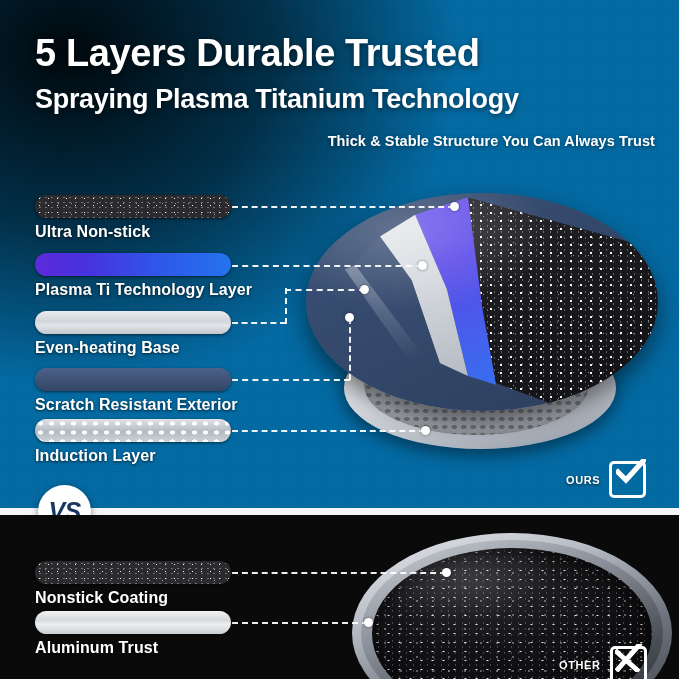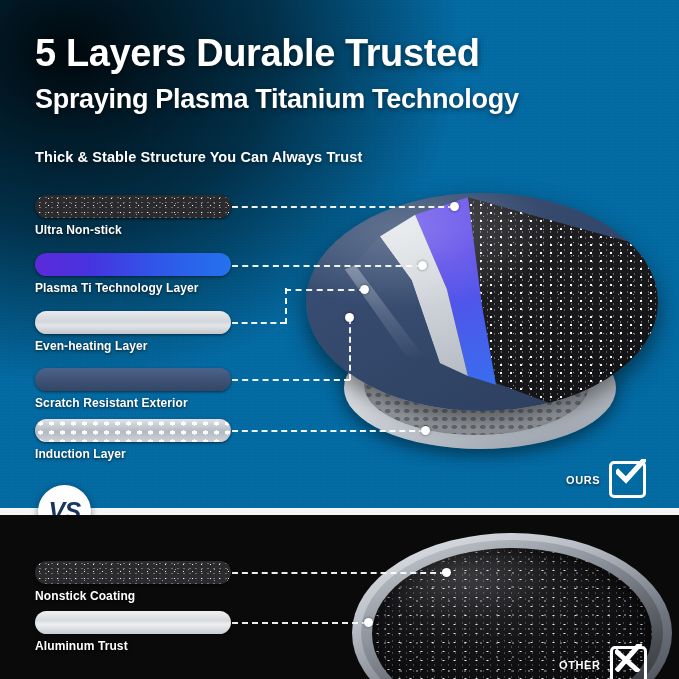--- a/index.html
+++ b/index.html
@@ -18,29 +18,29 @@
     background-size:3px 3px;}
   #top-vig{position:absolute;inset:0;
     background:radial-gradient(80% 90% at 10% 10%, rgba(0,0,0,.92) 0%, rgba(0,0,0,.55) 38%, rgba(0,0,0,0) 72%);}
 
   
   .h-wrap{position:absolute;left:35px;top:34px;width:620px;}
   #title{font-size:38px;font-weight:700;color:#fff;letter-spacing:-.4px;line-height:1;
     white-space:nowrap;text-shadow:0 2px 6px rgba(0,0,0,.55);}
   #subtitle{margin-top:14px;font-size:27px;font-weight:700;color:#fff;letter-spacing:-.3px;
     line-height:1;white-space:nowrap;text-shadow:0 2px 5px rgba(0,0,0,.5);}
-  #tagline{margin-top:37px;font-size:14.5px;font-weight:700;color:#fff;letter-spacing:.1px;
-    line-height:1;white-space:nowrap;text-shadow:0 1px 4px rgba(0,0,0,.5);}
+  #tagline{margin-top:21px;font-size:14.5px;font-weight:700;color:#fff;letter-spacing:.1px;
+    line-height:1;white-space:nowrap;text-shadow:0 1px 4px rgba(0,0,0,.5);text-align:right;}
 
   
   .legend{position:absolute;left:35px;}
   .row{position:absolute;left:0;}
   .sw{position:absolute;left:0;top:0;width:196px;height:23px;border-radius:12px;
     box-shadow:0 1px 3px rgba(0,0,0,.55);overflow:hidden;}
-  .sw-lbl{position:absolute;left:0;top:28px;font-size:12px;font-weight:700;color:#fff;
+  .sw-lbl{position:absolute;left:0;top:28px;font-size:16px;font-weight:700;color:#fff;
     white-space:nowrap;letter-spacing:.1px;text-shadow:0 1px 3px rgba(0,0,0,.7);}
 
   
   .t-nonstick{background:#2b2b2d;
     background-image:
       radial-gradient(rgba(255,255,255,.95) .75px, transparent .9px),
       radial-gradient(rgba(255,255,255,.55) .6px, transparent .75px),
       radial-gradient(rgba(190,195,205,.45) .5px, transparent .65px);
     background-size:9px 7px,13px 11px,6px 5px;
     background-position:0 0,4px 3px,2px 5px;}
@@ -214,21 +214,21 @@
         <div class="sw-lbl">Ultra Non-stick</div>
       </div>
 
       <div class="row" style="top:253px;">
         <div class="sw t-plasma"></div>
         <div class="sw-lbl">Plasma Ti Technology Layer</div>
       </div>
 
       <div class="row" style="top:311px;">
         <div class="sw t-alum"></div>
-        <div class="sw-lbl">Even-heating Layer</div>
+        <div class="sw-lbl">Even-heating Base</div>
       </div>
 
       <div class="row" style="top:368px;">
         <div class="sw t-exterior"></div>
         <div class="sw-lbl">Scratch Resistant Exterior</div>
       </div>
 
       <div class="row" style="top:419px;">
         <div class="sw t-induction"></div>
         <div class="sw-lbl">Induction Layer</div>

